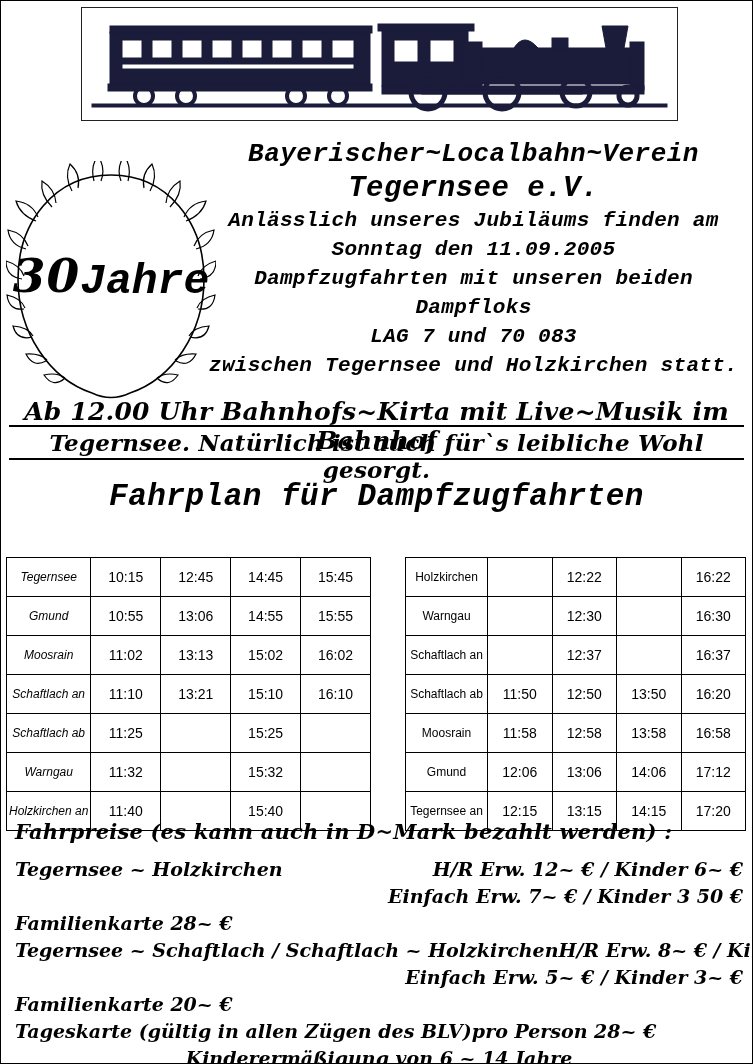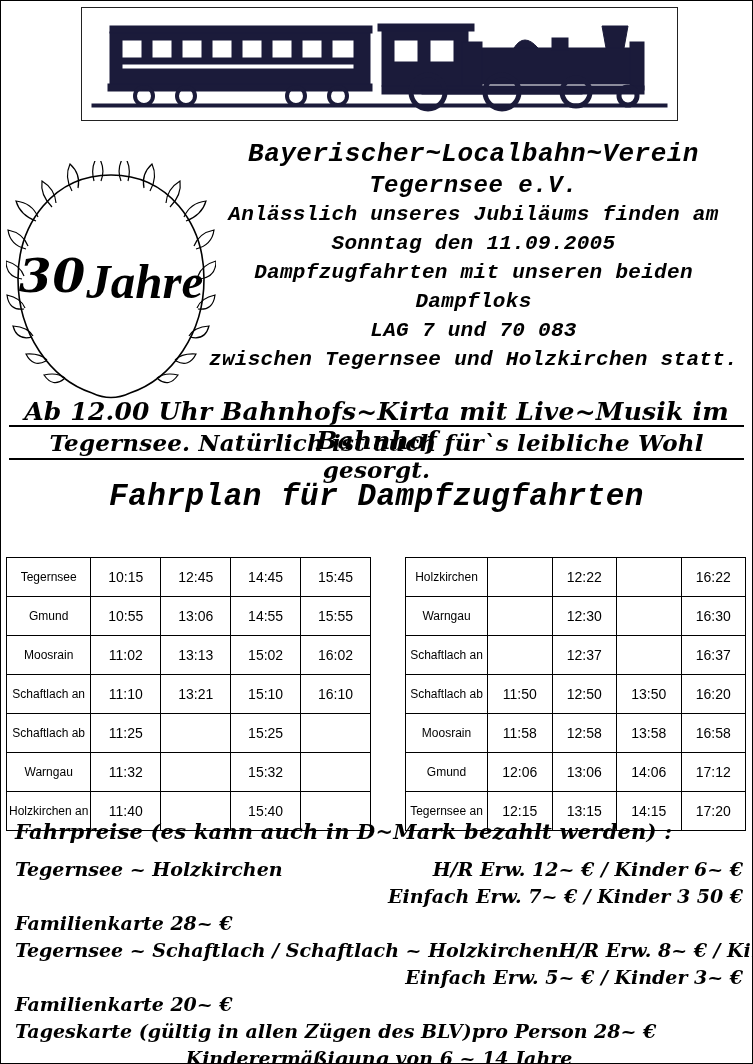--- a/index.html
+++ b/index.html
@@ -60,41 +60,41 @@
   .wreath-num {
     font-family: "DejaVu Serif", serif;
     font-weight: bold;
     font-size: 47px;
     font-style: italic;
     letter-spacing: 1px;
     line-height: 1;
     margin-bottom: 12px;
   }
   .wreath-word {
-    font-family: Liberation Serif, serif;
-    font-weight: bold;
-    font-size: 49px;
+    font-family: Liberation Mono, monospace;
+    font-weight: bold;
+    font-size: 43px;
     font-style: italic;
     line-height: 1;
     text-align: center;
   }
 
   
   .header-block {
     position: absolute;
     left: 200px;
     top: 138px;
     width: 545px;
     text-align: center;
     font-family: Liberation Mono, monospace;
     font-weight: bold;
     font-style: italic;
   }
   .hdr-l1 { font-size: 26px; letter-spacing: 0.5px; line-height: 1.18; }
-  .hdr-l2 { font-size: 24px; letter-spacing: 0.5px; line-height: 1.3; }
+  .hdr-l2 { font-size: 29px; letter-spacing: 0.5px; line-height: 1.3; }
   .hdr-l3, .hdr-l4, .hdr-l5, .hdr-l6, .hdr-l7 {
     font-size: 21px;
     line-height: 1.38;
     letter-spacing: 0.3px;
   }
 
   .wide-line {
     position: absolute;
     left: 6px;
     width: 739px;
@@ -143,21 +143,21 @@
     border: 1px solid #000;
     height: 38px;
     text-align: center;
     vertical-align: middle;
     padding: 0 2px;
   }
   .tt td.stn {
     font-size: 12px;
     white-space: nowrap;
   }
-  .tt.left td.stn  { width: 73px; }
+  .tt.left td.stn  { width: 73px; font-style: italic; }
   .tt.right td.stn { width: 77px; }
   .tt td.tm { font-size: 14px; }
 
   
   .prices {
     position: absolute;
     left: 14px;
     top: 818px;
     width: 728px;
     font-family: "DejaVu Serif", serif;

